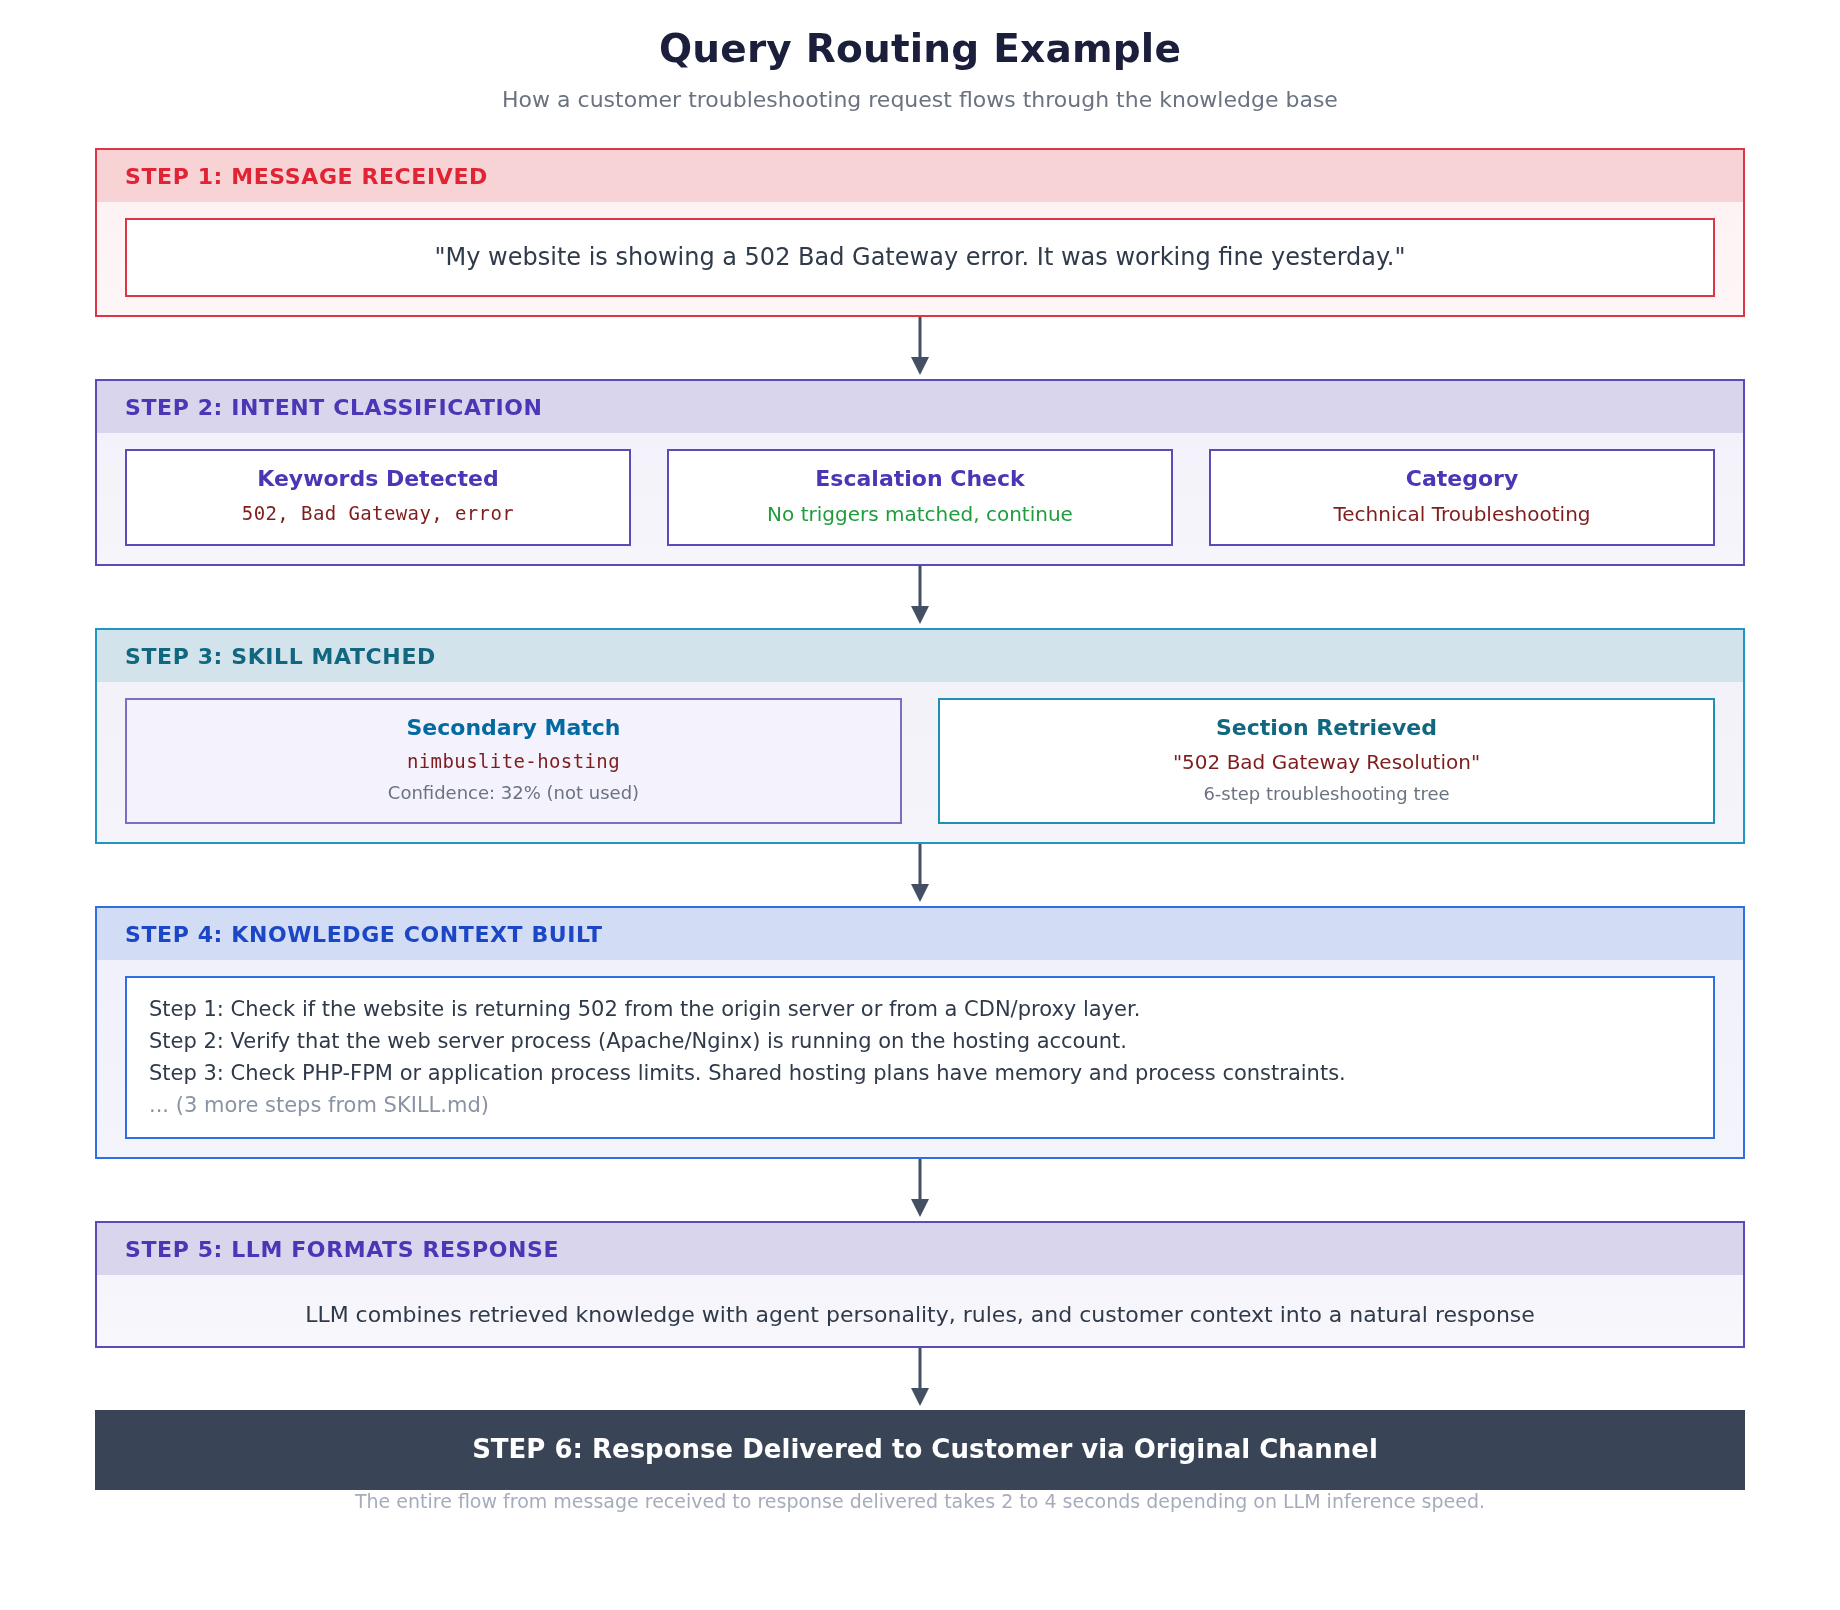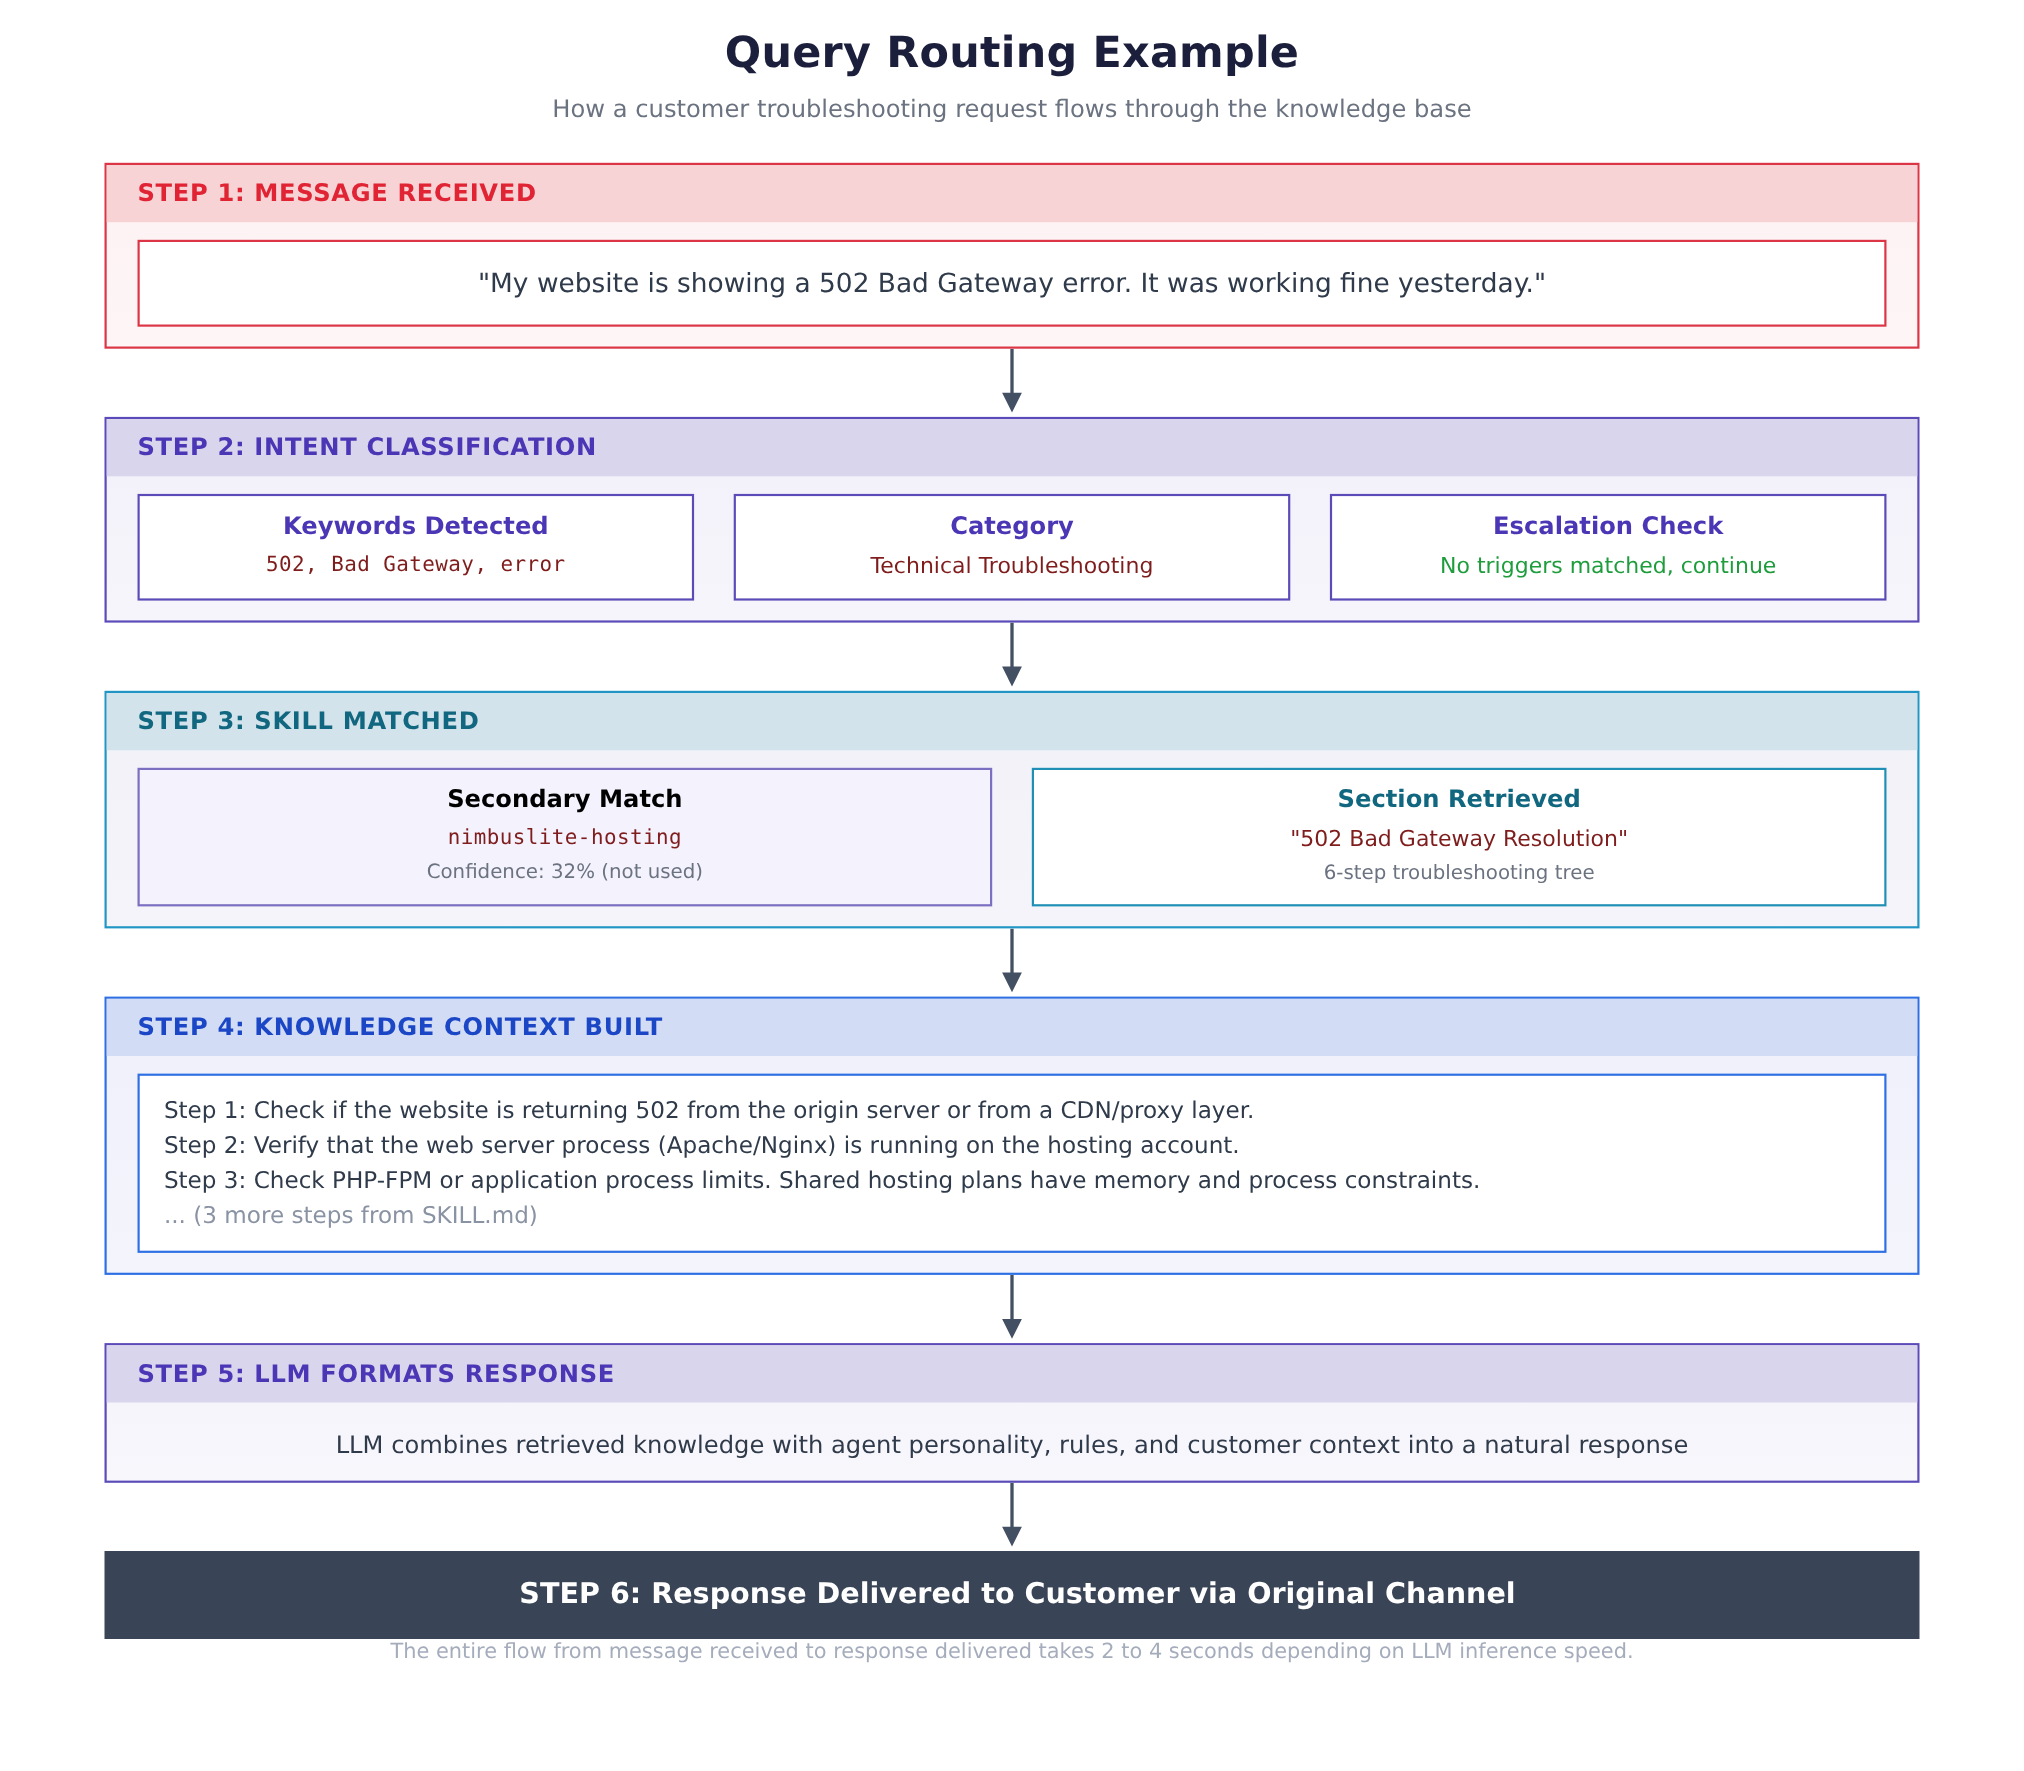--- a/index.html
+++ b/index.html
@@ -132,21 +132,21 @@
   }
   .card-primary {
     border: 2px solid #1f8fb5;
     background: #e8fbf9;
   }
   .card-primary .card-title { color: #11677f; }
   .card-secondary {
     border: 2px solid #7a6fc0;
     background: #f4f2fd;
   }
-  .card-secondary .card-title { color: #000000; }
+  .card-secondary .card-title { color: #0369a1; }
   .card-section {
     border: 2px solid #1f8fb5;
     background: #ffffff;
   }
   .card-section .card-title { color: #11677f; }
 
   
   .step4 {
     border: 2px solid #2f6fe4;
     background: linear-gradient(180deg, #eff0fb 0%, #f4f4fc 100%);
@@ -236,26 +236,26 @@
 
   <div class="step step2">
     <div class="step-header">STEP 2: INTENT CLASSIFICATION</div>
     <div class="step-body">
       <div class="cards">
         <div class="card">
           <div class="card-title">Keywords Detected</div>
           <div class="card-value mono">502, Bad Gateway, error</div>
         </div>
         <div class="card">
+          <div class="card-title">Escalation Check</div>
+          <div class="card-value ok-text">No triggers matched, continue</div>
+        </div>
+        <div class="card">
           <div class="card-title">Category</div>
           <div class="card-value">Technical Troubleshooting</div>
-        </div>
-        <div class="card">
-          <div class="card-title">Escalation Check</div>
-          <div class="card-value ok-text">No triggers matched, continue</div>
         </div>
       </div>
     </div>
   </div>
 
   <div class="connector" style="height:62px;">
     <svg width="24" height="62" viewBox="0 0 24 62" aria-hidden="true">
       <line x1="12" y1="0" x2="12" y2="44" stroke="#434f62" stroke-width="3"></line>
       <polygon points="12,58 3,40 21,40" fill="#434f62"></polygon>
     </svg>

